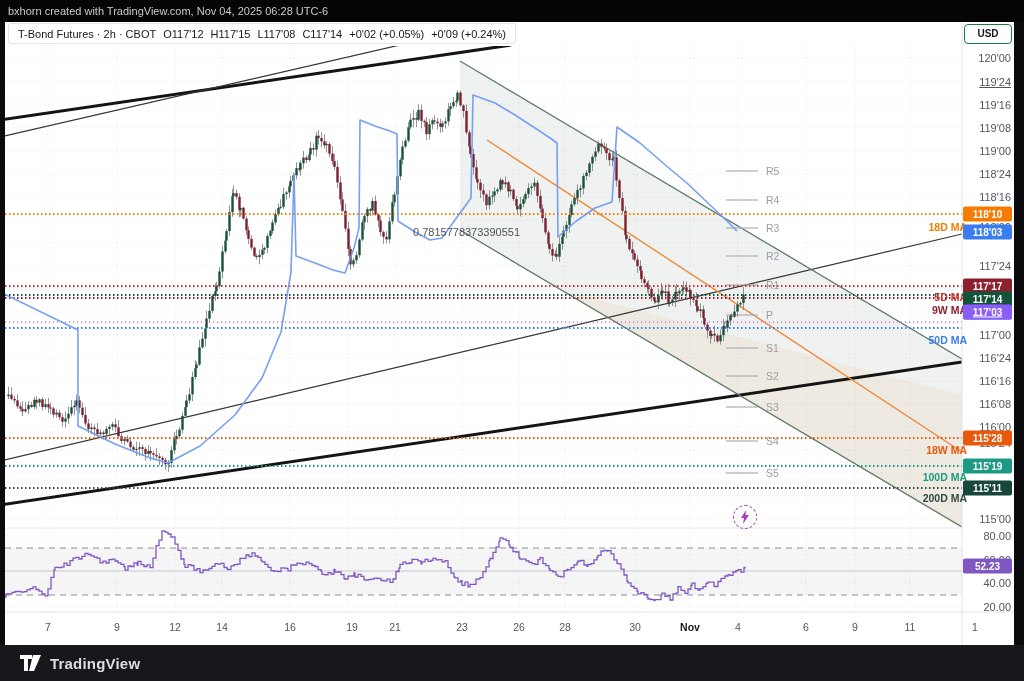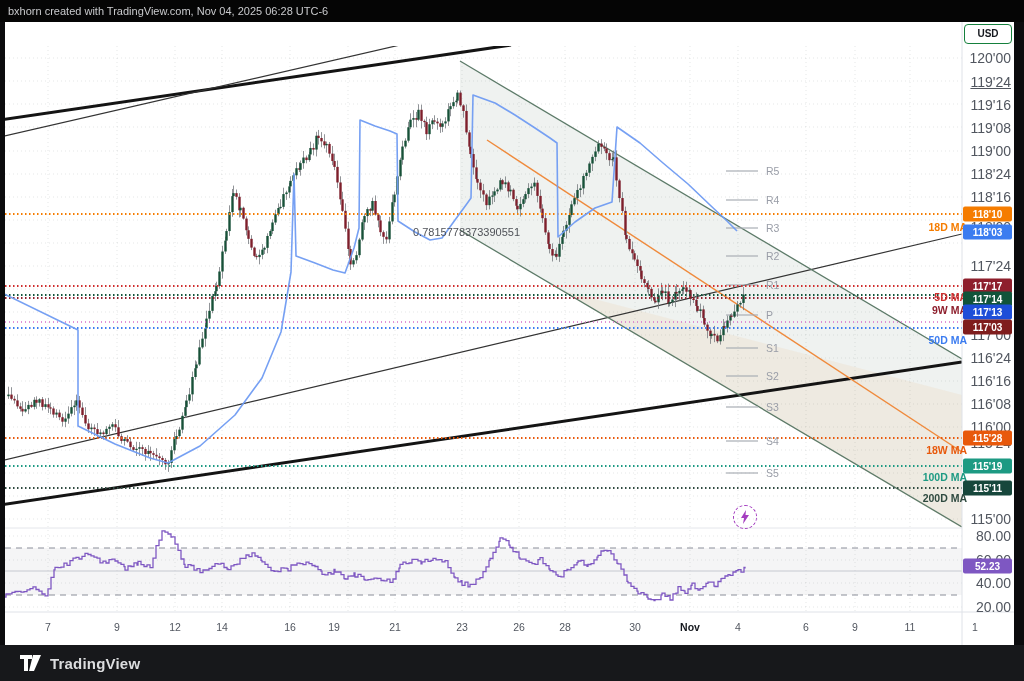--- a/index.html
+++ b/index.html
@@ -9,21 +9,21 @@
           font-size:11px;line-height:22px;padding-left:8px;box-sizing:border-box;}
   #paper{position:absolute;left:5px;top:22px;width:1009px;height:623px;background:#ffffff;}
   #chart-svg{position:absolute;left:0;top:0;width:1024px;height:681px;}
   #legend-box{position:absolute;left:8px;top:23px;height:19px;display:flex;align-items:center;gap:7px;
               padding:0 9px;background:#fff;border:1px solid #e3e5ea;border-radius:3px;
               font-size:11px;color:#15181e;white-space:nowrap;z-index:5;}
   .lv{color:#15181e;}
   #usd-btn{position:absolute;left:964px;top:24px;width:46px;height:18px;border:1px solid #15803d;
            border-radius:4px;background:#fff;font-size:10px;font-weight:700;color:#15181e;
            text-align:center;line-height:18px;z-index:5;}
-  .ptick{position:absolute;right:13px;transform:translateY(-50%);font-size:14px;color:#51565f;z-index:3;}
+  .ptick{position:absolute;right:13px;transform:translateY(-50%);font-size:11px;color:#51565f;z-index:3;}
   .badge{position:absolute;left:963px;width:49px;height:15px;line-height:15px;transform:translateY(-50%);
          border-radius:2px;color:#fff;font-size:10px;font-weight:700;text-align:center;z-index:4;}
   .ttick{position:absolute;top:621px;transform:translateX(-50%);font-size:10.5px;color:#51565f;z-index:3;}
   .ttick.bold{color:#15181e;font-weight:700;}
   .malabel{position:absolute;left:845px;width:122px;text-align:right;transform:translateY(-50%);
            font-size:10.5px;font-weight:600;z-index:3;}
   .pivlabel{position:absolute;left:766px;transform:translateY(-50%);font-size:10.5px;color:#999da7;z-index:2;}
   #annotation{position:absolute;left:413px;top:226px;font-size:11px;color:#4f5258;z-index:2;}
   #lightning{position:absolute;left:733px;top:505px;width:24px;height:24px;border-radius:50%;
              border:1.5px dashed #a43ec0;box-sizing:border-box;display:flex;align-items:center;
@@ -684,20 +684,29 @@
         <line x1="5" y1="548" x2="962" y2="548" stroke="#8a8e99" stroke-width="1" stroke-dasharray="6 5"></line>
         <line x1="5" y1="595" x2="962" y2="595" stroke="#8a8e99" stroke-width="1" stroke-dasharray="6 5"></line>
         <line x1="5" y1="571" x2="962" y2="571" stroke="#c6c9d0" stroke-width="1"></line>
         <path d="M0,597.9H3V597.0H6V594.0H9V593.8H12V592.4H15V591.5H18V591.4H21V592.2H24V591.7H27V589.9H30V588.7H33V586.8H36V589.5H39V591.1H42V594.0H45V595.9H48V588.9H51V577.4H54V569.8H55V567.3H58V567.7H61V567.1H64V563.1H67V565.4H70V560.6H73V558.1H76V557.3H79V559.0H82V556.3H85V553.3H88V554.5H91V555.9H94V557.1H97V558.2H100V562.9H103V561.2H106V563.0H109V559.7H112V559.2H115V561.0H118V562.9H121V564.3H124V566.7H125V570.2H128V566.0H131V566.5H134V562.9H137V565.2H138V561.4H141V564.6H144V566.5H147V564.8H150V567.6H153V558.2H156V545.7H159V540.2H162V530.9H165V532.1H168V534.0H171V537.1H172V536.9H175V544.1H178V550.3H181V559.0H184V564.4H185V567.3H188V564.7H191V565.5H194V570.1H197V568.6H200V572.6H203V570.0H206V570.0H209V568.5H212V566.3H215V563.7H218V564.2H221V563.4H224V567.5H227V569.0H228V569.6H231V565.9H234V564.6H237V564.1H240V558.3H243V558.4H246V555.0H249V556.6H252V552.8H255V556.0H258V557.3H261V560.4H262V561.9H265V564.4H268V567.4H271V570.7H274V571.3H275V571.1H278V571.7H281V567.9H284V568.1H287V568.6H288V570.8H291V565.0H294V565.0H297V563.2H300V563.6H303V564.6H306V562.1H309V563.7H312V565.5H315V566.5H318V569.6H321V571.1H322V574.4H325V574.8H328V572.7H331V574.0H334V569.5H335V572.0H338V572.0H341V574.7H344V578.6H345V579.0H348V576.2H351V576.0H354V572.9H355V577.0H358V574.4H361V576.3H364V579.5H365V580.1H368V579.7H371V579.2H374V578.1H377V578.7H378V578.4H381V580.5H384V580.9H387V579.2H390V582.4H393V579.0H396V571.5H399V568.1H400V564.4H403V562.1H406V563.6H409V563.0H412V559.3H415V559.3H418V560.9H421V563.9H422V561.8H425V559.4H428V561.4H431V560.4H433V558.4H436V559.8H439V559.7H442V561.9H445V560.6H448V567.6H451V573.1H454V577.0H455V577.9H458V581.8H461V580.7H462V585.3H465V582.1H468V586.8H470V584.4H473V584.3H476V579.1H479V578.8H480V577.7H483V571.6H486V566.9H489V560.4H490V558.5H493V552.4H496V547.2H499V541.3H500V537.9H503V539.1H506V540.6H509V545.2H510V547.5H513V551.6H516V552.0H519V557.8H520V559.2H523V559.1H526V560.9H529V562.3H532V563.7H535V564.4H538V559.7H540V557.6H543V563.6H546V565.7H549V569.0H550V570.7H553V571.8H556V574.8H558V576.4H561V576.9H564V570.7H567V569.4H568V569.8H571V567.7H574V564.8H577V562.7H578V561.0H581V560.3H584V565.0H587V566.4H588V564.5H591V563.6H594V559.9H597V557.1H598V555.3H601V551.0H604V550.3H607V551.2H608V550.7H611V553.8H614V559.8H617V563.3H618V563.8H621V569.2H624V575.0H627V581.4H628V582.8H631V586.4H634V588.4H637V591.1H638V593.9H641V592.7H644V594.3H647V597.1H648V599.0H651V599.7H654V600.5H655V599.6H658V599.7H661V594.9H662V593.1H665V596.3H668V595.6H670V600.0H673V593.8H676V593.1H678V586.7H681V590.3H684V590.8H685V593.3H688V589.0H691V585.4H692V583.2H695V588.7H698V590.0H700V588.7H703V586.7H706V583.4H708V582.1H711V582.1H714V586.2H715V586.5H718V581.5H721V578.7H722V578.4H725V576.0H728V574.7H730V575.4H733V572.0H736V570.7H738V569.7H741V572.2H744V567.3H745V568.6" fill="none" stroke="#7e57c2" stroke-width="1.3"></path>
       </g>
       <line x1="962" y1="22" x2="962" y2="645" stroke="#dfe2e8" stroke-width="1"></line>
       <line x1="5" y1="612" x2="1014" y2="612" stroke="#dfe2e8" stroke-width="1"></line>
       <line x1="5" y1="528" x2="962" y2="528" stroke="#e4e6eb" stroke-width="1"></line>
     </svg>
 
+  <div id="legend-box">
+    <span>T-Bond Futures · 2h · CBOT</span>
+  <span class="lv">O117'12</span>
+      <span class="lv">H117'15</span>
+      <span class="lv">L117'08</span>
+      <span class="lv">C117'14</span>
+      <span class="lv">+0'02 (+0.05%)</span>
+      <span class="lv">+0'09 (+0.24%)</span>
+    </div>
 
   <div id="usd-btn">USD</div>
 
   <div id="price-ticks">
       <div class="ptick" style="top: 58px;">120'00</div>
       <div class="ptick" style="top: 82px; text-decoration: underline;">119'24</div>
       <div class="ptick" style="top: 105px;">119'16</div>
       <div class="ptick" style="top: 128px;">119'08</div>
       <div class="ptick" style="top: 151px;">119'00</div>
       <div class="ptick" style="top: 174px;">118'24</div>
@@ -717,33 +726,33 @@
       <div class="ptick" style="top: 560px;">60.00</div>
       <div class="ptick" style="top: 583px;">40.00</div>
       <div class="ptick" style="top: 607px;">20.00</div>
     </div>
   <div id="badge-layer">
       <div class="badge" style="top: 214px; background: rgb(245, 124, 0);">118'10</div>
       <div class="badge" style="top: 232px; background: rgb(59, 124, 240);">118'03</div>
       <div class="badge" style="top: 286px; background: rgb(142, 31, 45);">117'17</div>
       <div class="badge" style="top: 299px; background: rgb(17, 84, 58);">117'14</div>
       <div class="badge" style="top: 312px; background: #1d4ed8;">117'13</div>
-      <div class="badge" style="top: 327px; background: #7f1d1d;">117'03</div>
+      <div class="badge" style="top: 312px; background: #8b5cf6; text-decoration: underline;">117'03</div>
       <div class="badge" style="top: 438px; background: rgb(232, 89, 12);">115'28</div>
       <div class="badge" style="top: 466px; background: rgb(29, 154, 131);">115'19</div>
       <div class="badge" style="top: 488px; background: rgb(23, 71, 60);">115'11</div>
       <div class="badge" style="top: 566px; background: rgb(126, 87, 194);">52.23</div>
     </div>
   <div id="time-ticks">
       <div class="ttick" style="left: 48px;">7</div>
       <div class="ttick" style="left: 117px;">9</div>
       <div class="ttick" style="left: 175px;">12</div>
       <div class="ttick" style="left: 222px;">14</div>
       <div class="ttick" style="left: 290px;">16</div>
-      <div class="ttick" style="left: 334px;">19</div>
+      <div class="ttick" style="left: 352px;">19</div>
       <div class="ttick" style="left: 395px;">21</div>
       <div class="ttick" style="left: 462px;">23</div>
       <div class="ttick" style="left: 519px;">26</div>
       <div class="ttick" style="left: 565px;">28</div>
       <div class="ttick" style="left: 635px;">30</div>
       <div class="ttick bold" style="left: 690px;">Nov</div>
       <div class="ttick" style="left: 738px;">4</div>
       <div class="ttick" style="left: 806px;">6</div>
       <div class="ttick" style="left: 855px;">9</div>
       <div class="ttick" style="left: 910px;">11</div>

